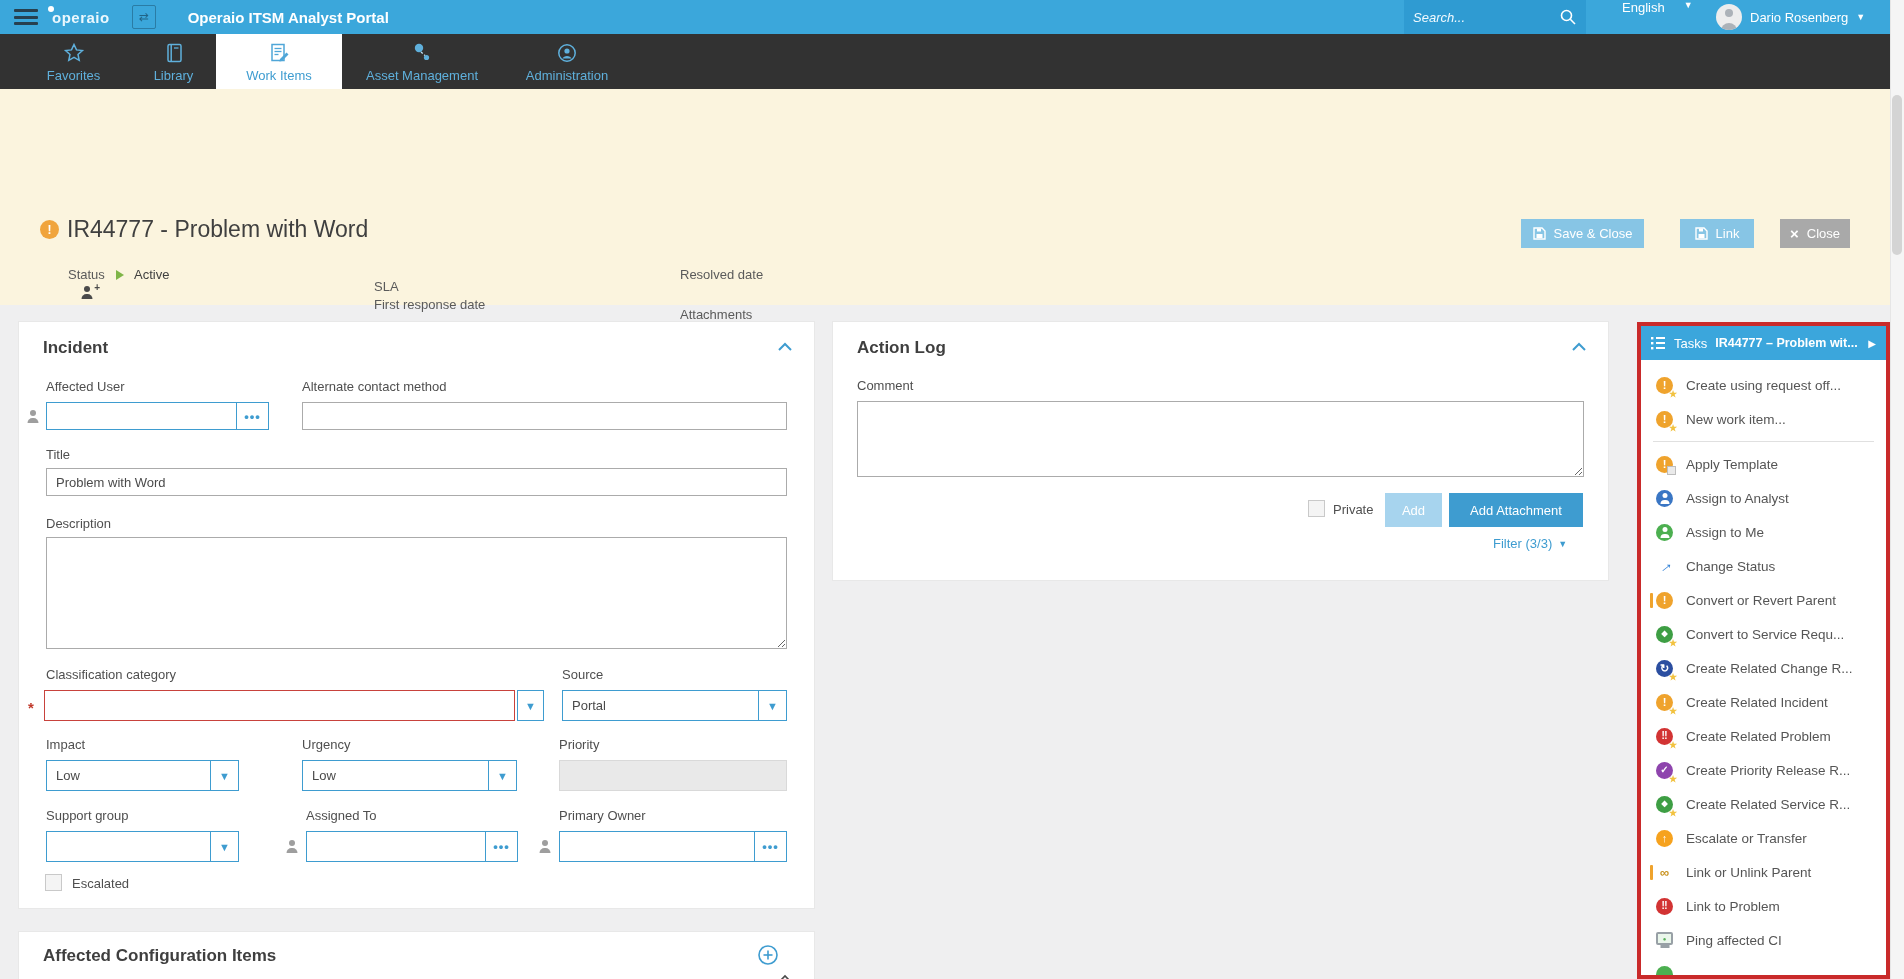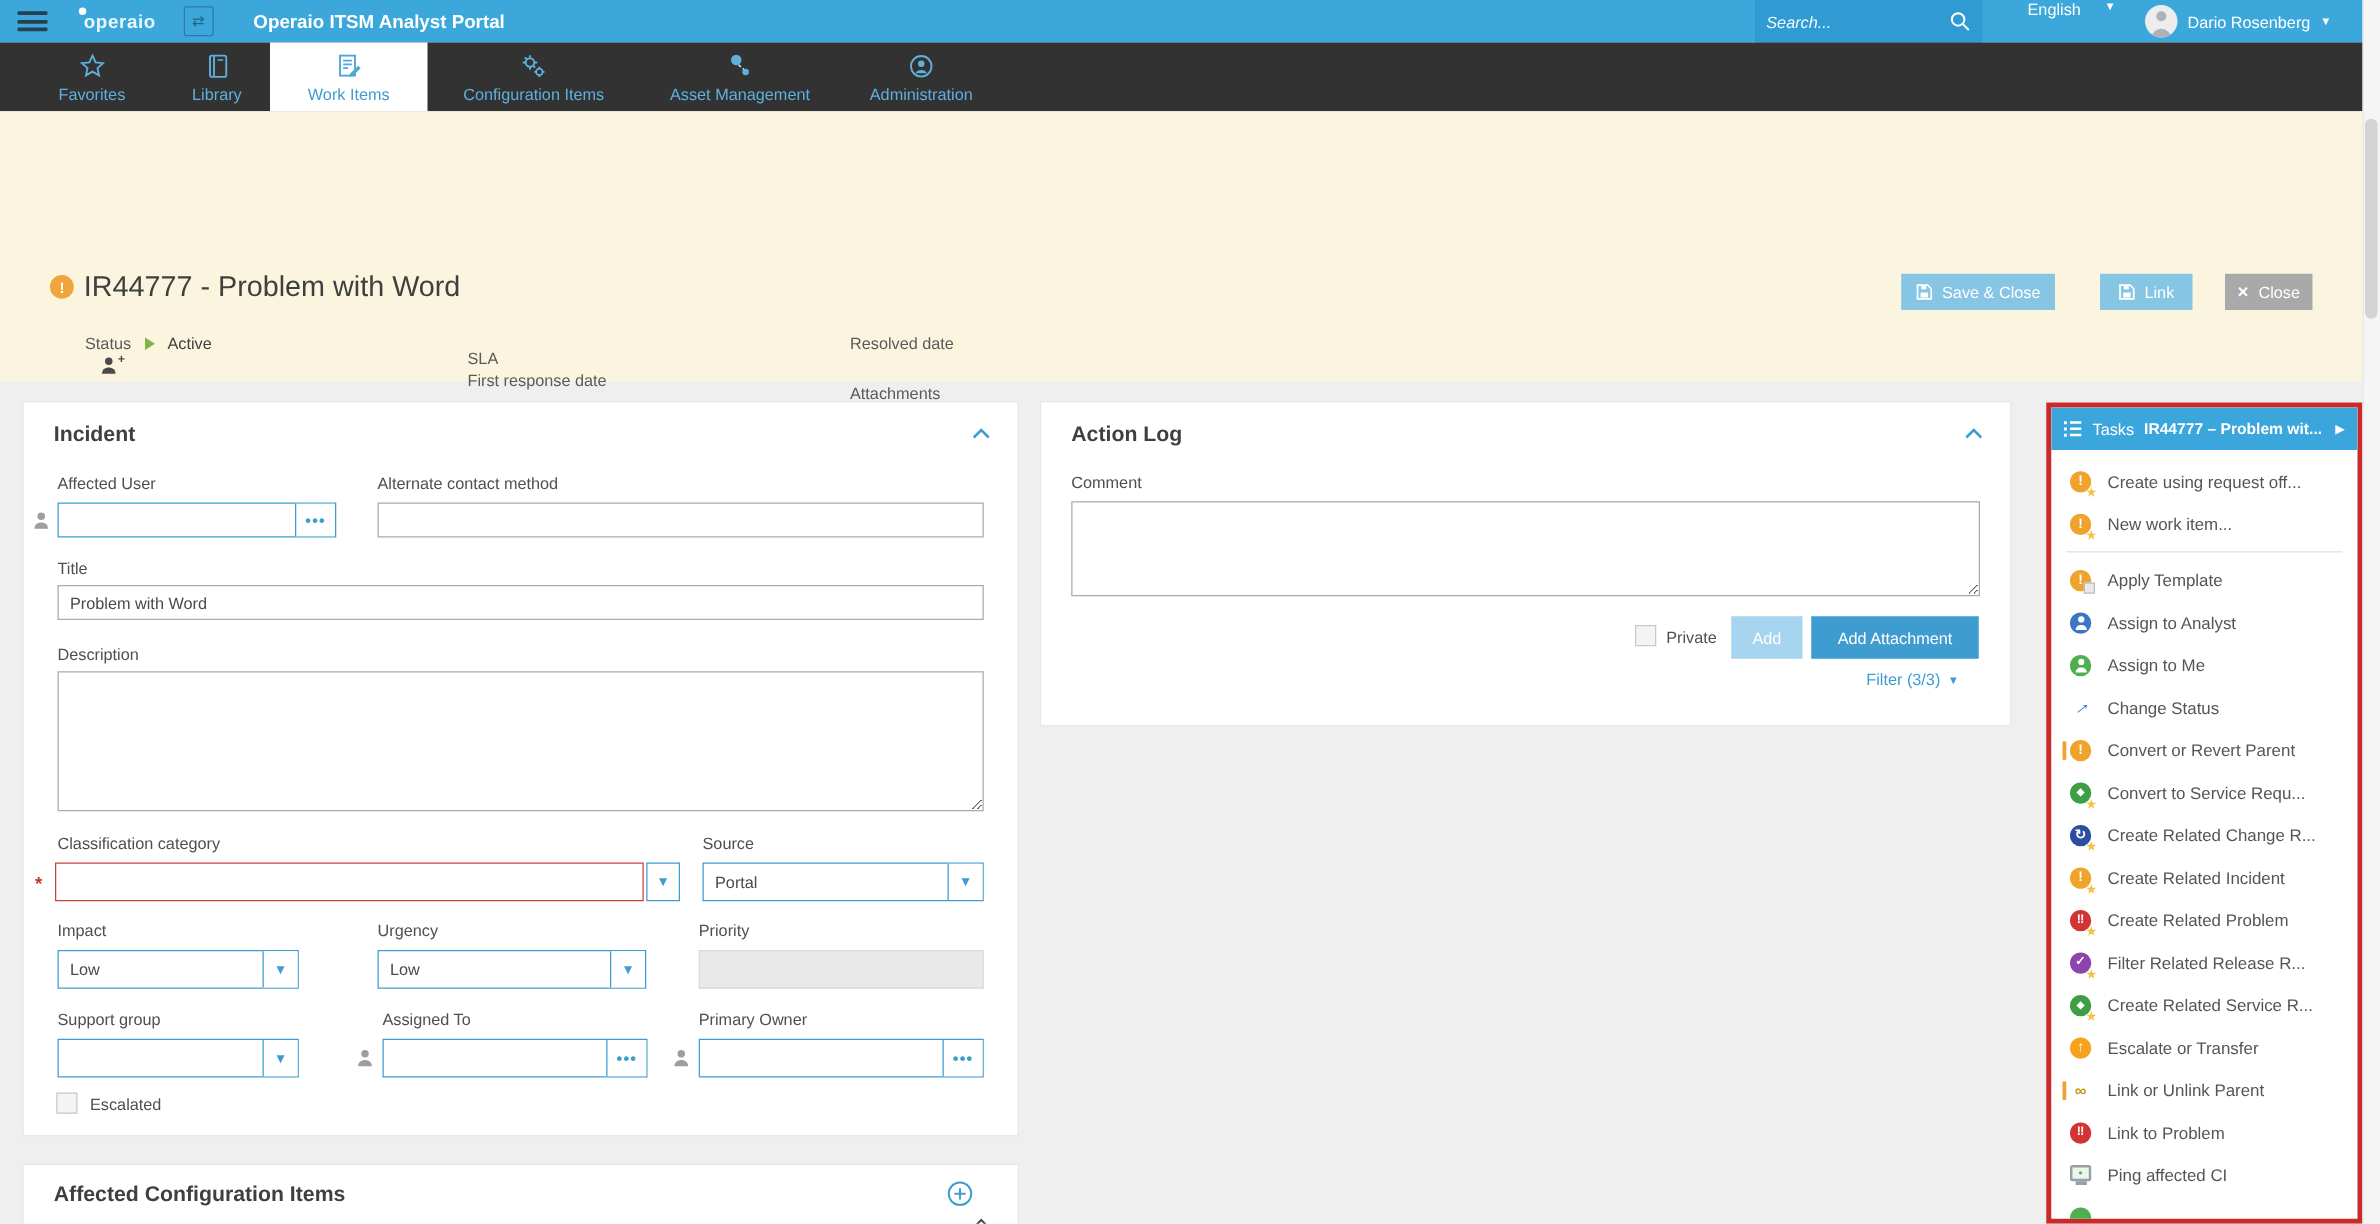--- a/index.html
+++ b/index.html
@@ -6,21 +6,21 @@
   html,body { width:1904px; height:979px; overflow:hidden; }
   body {
     font-family: "Liberation Sans", sans-serif;
     background:#EFEFF0; position:relative; color:#4F4F4F;
   }
 
   
   .topbar { position:absolute; left:0; top:0; width:1904px; height:34px; background:#3BA7DB; display:flex; align-items:center; }
   .hamburger { width:24px; height:16px; margin-left:14px; display:flex; flex-direction:column; justify-content:space-between; cursor:pointer; }
   .hamburger i { display:block; height:3px; background:#27404F; border-radius:1px; }
-  .logo { position:relative; margin-left:29px; color:#EAF7FD; font-size:15px; letter-spacing:.5px; font-weight:600; }
+  .logo { position:relative; margin-left:14px; color:#EAF7FD; font-size:15px; letter-spacing:.5px; font-weight:600; }
   .logo::before { content:""; position:absolute; top:-3px; left:-4px; width:6px; height:6px; border-radius:50%; background:#fff; }
   .swap-btn { width:24px; height:24px; margin-left:22px; border:1px solid rgba(17,55,76,.38); border-radius:2px;
               display:flex; align-items:center; justify-content:center; color:rgba(17,55,76,.6); font-size:12px; }
   .app-title { margin-left:32px; color:#fff; font-size:15px; font-weight:700; }
   .searchbox { position:absolute; left:1404px; top:0; width:182px; height:34px; background:#2F9BD2; display:flex; align-items:center; padding:0 9px; }
   .searchbox input { flex:1; min-width:0; background:transparent; border:0; outline:none; color:#4c1d95; font-style:italic; font-size:13px; font-family:Liberation Sans, sans-serif; }
   .searchbox input::placeholder { color:#F2FAFE; }
   .lang { position:absolute; left:1622px; top:0; height:34px; display:flex; align-items:flex-start; gap:19px; color:#fff; font-size:13px; cursor:pointer; }
   .caret-down { font-size:9px; color:#fff; }
   .userbox { position:absolute; left:1716px; top:0; height:34px; display:flex; align-items:center; gap:8px; color:#fff; font-size:13px; cursor:pointer; }
@@ -188,41 +188,20 @@
   <div class="nav-item active" style="width:126px">
     <svg width="24" height="24" viewBox="0 0 24 24">
       <rect x="5" y="3.5" width="12" height="16" fill="none" stroke="#4FA6D8" stroke-width="1.5"></rect>
       <line x1="7.5" y1="7.5" x2="14.5" y2="7.5" stroke="#4FA6D8" stroke-width="1.3"></line>
       <line x1="7.5" y1="10.5" x2="14.5" y2="10.5" stroke="#4FA6D8" stroke-width="1.3"></line>
       <line x1="7.5" y1="13.5" x2="11.5" y2="13.5" stroke="#4FA6D8" stroke-width="1.3"></line>
       <path d="M13 18 l6.5 -6.5 2 2 L15 20 l-2.6 .6 z" fill="#4FA6D8"></path>
     </svg>
     <span>Work Items</span>
   </div>
-  <div class="nav-item" style="width:170px">
-    <svg width="24" height="24" viewBox="0 0 24 24">
-      <circle cx="9" cy="9" r="3.4" fill="none" stroke="#5FB0DC" stroke-width="1.5"></circle>
-      <g stroke="#5FB0DC" stroke-width="1.5">
-        <line x1="9" y1="3.2" x2="9" y2="5.2"></line>
-          <line x1="9" y1="12.8" x2="9" y2="14.8"></line>
-        <line x1="3.2" y1="9" x2="5.2" y2="9"></line>
-          <line x1="12.8" y1="9" x2="14.8" y2="9"></line>
-        <line x1="4.9" y1="4.9" x2="6.3" y2="6.3"></line>
-          <line x1="11.7" y1="11.7" x2="13.1" y2="13.1"></line>
-      </g>
-      <circle cx="16.5" cy="16.5" r="2.6" fill="none" stroke="#5FB0DC" stroke-width="1.4"></circle>
-      <g stroke="#5FB0DC" stroke-width="1.4">
-        <line x1="16.5" y1="12.4" x2="16.5" y2="13.9"></line>
-          <line x1="16.5" y1="19.1" x2="16.5" y2="20.6"></line>
-        <line x1="12.4" y1="16.5" x2="13.9" y2="16.5"></line>
-          <line x1="19.1" y1="16.5" x2="20.6" y2="16.5"></line>
-      </g>
-    </svg>
-    <span>Configuration Items</span>
-  </div>
   <div class="nav-item" style="width:160px">
     <svg width="24" height="24" viewBox="0 0 24 24">
       <circle cx="9" cy="7" r="4.2" fill="#5FB0DC"></circle>
       <circle cx="16.5" cy="16.5" r="2.6" fill="#5FB0DC"></circle>
       <path d="M11 11 Q13.5 13 15 14.5" fill="none" stroke="#BFE2F4" stroke-width="1.4" stroke-dasharray="2,2"></path>
     </svg>
     <span>Asset Management</span>
   </div>
   <div class="nav-item" style="width:130px">
     <svg width="24" height="24" viewBox="0 0 24 24">
@@ -455,21 +434,21 @@
     <div class="task-row">
       <span class="ticon" data-icon="create-incident-icon"></span>
       <span>Create Related Incident</span>
     </div>
     <div class="task-row">
       <span class="ticon" data-icon="create-problem-icon"></span>
       <span>Create Related Problem</span>
     </div>
     <div class="task-row">
       <span class="ticon" data-icon="create-release-icon"></span>
-      <span>Filter Related Release R...</span>
+      <span>Create Priority Release R...</span>
     </div>
     <div class="task-row">
       <span class="ticon" data-icon="create-service-request-icon"></span>
       <span>Create Related Service R...</span>
     </div>
     <div class="task-row">
       <span class="ticon" data-icon="escalate-icon"></span>
       <span>Escalate or Transfer</span>
     </div>
     <div class="task-row">

